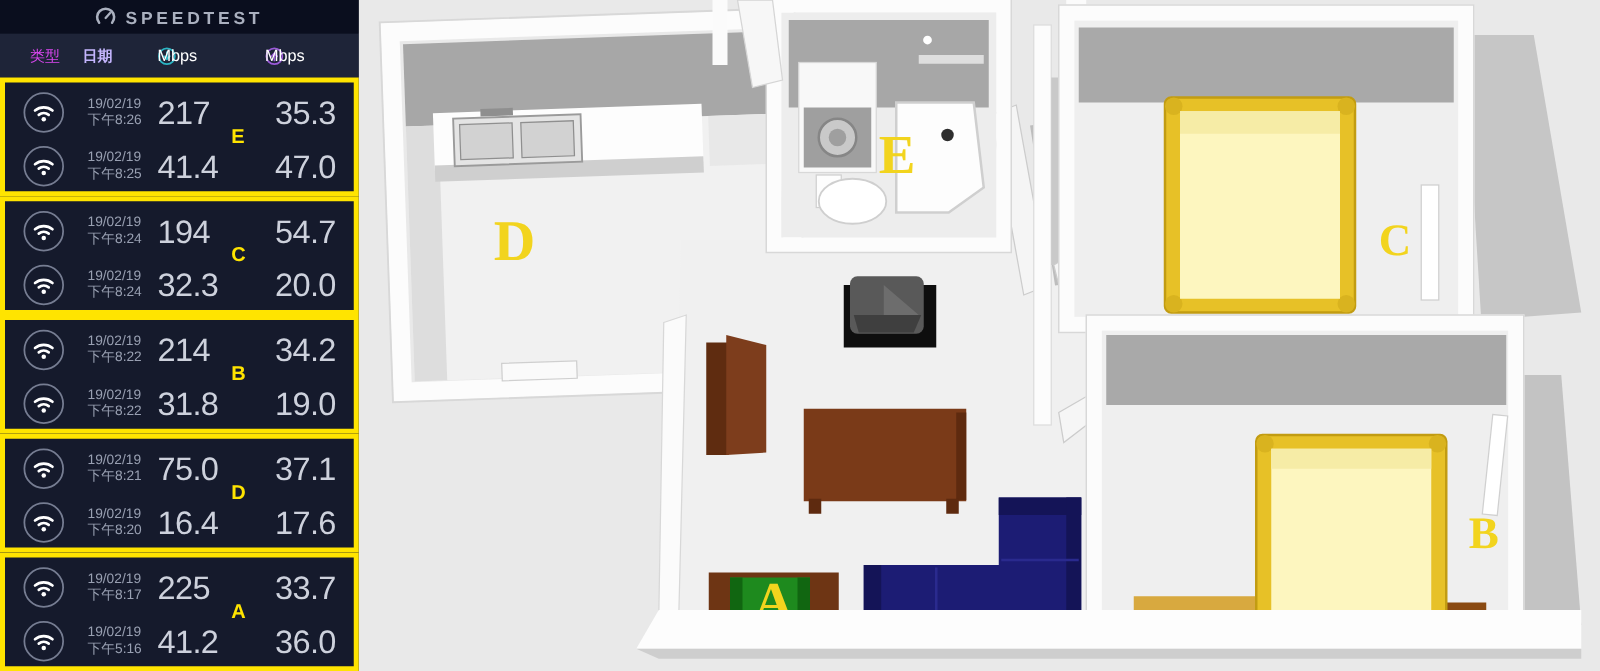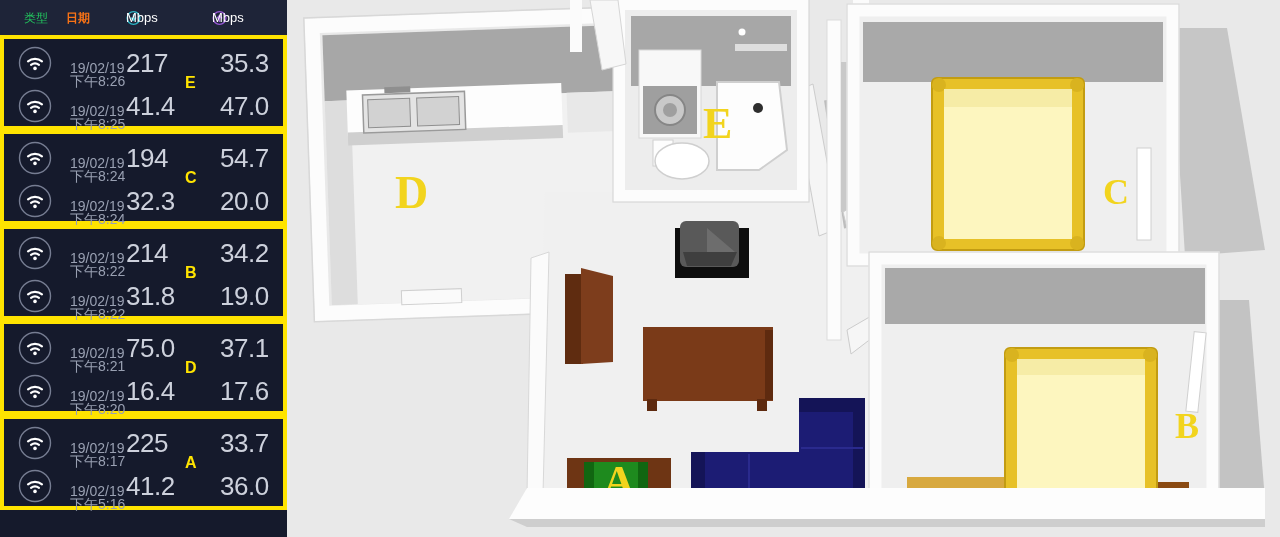--- a/index.html
+++ b/index.html
@@ -7,50 +7,57 @@
               font-family:"Liberation Sans", sans-serif; }
   .stage { display:flex; width:1280px; height:537px; }
 
   
   .panel { position:relative; width:287px; height:537px; background:#151a2c; flex:0 0 287px; }
   .titlebar { height:27px; background:#0a0e1e; display:flex; align-items:center;
               justify-content:center; gap:7px; }
   .titlebar .apptitle { color:#aab0bf; font-size:14px; font-weight:bold; letter-spacing:3px; }
   .colheader { height:35px; background:#1e2438; position:relative; }
   .colheader span, .colheader .mcol { position:absolute; top:50%; transform:translateY(-50%); }
-  .col-type { left:24px; color:#22c55e; font-size:12px; }
-  .col-date { left:66px; color:#f97316; font-size:12px; font-weight:bold; }
+  .col-type { left:24px; color:#d946ef; font-size:12px; }
+  .col-date { left:66px; color:#c4b5fd; font-size:12px; font-weight:bold; }
   .mcol { display:flex; align-items:center; gap:5px; color:#ffffff; font-size:13px; }
   .mcol.down { left:126px; } .mcol.up { left:212px; }
 
   .group { position:relative; height:95px; border:4px solid var(--accent,#ffe400);
            background:#151a2c; }
   .grouplabel { position:absolute; left:181px; top:50%; transform:translateY(-50%);
                 color:var(--accent,#ffe400); font-size:16px; font-weight:bold; }
   .row { position:absolute; left:0; width:100%; height:44px; }
   .row.r0 { top:2px; } .row.r1 { top:45px; }
   .wifi { position:absolute; left:14px; top:5px; width:34px; height:34px; }
-  .datecell { position:absolute; left:66px; top:21px; color:#99a0b2; font-size:14px;
+  .datecell { position:absolute; left:66px; top:9px; color:#99a0b2; font-size:11px;
               line-height:13px; }
   .val { position:absolute; top:7px; color:#cdd1dc; font-size:26px; font-weight:300;
          letter-spacing:-0.5px; font-family:"Liberation Sans", sans-serif; }
   .val.down { left:122px; } .val.up { left:216px; }
 
   
   .floorwrap { position:relative; width:993px; height:537px; }
   svg text.roomlabel { font-family:"Liberation Serif", serif; font-weight:bold;
                        fill:#f2d41e; }
 </style>
 </head>
 <body>
 
 <div class="stage">
 
   <div class="panel">
 
+    <div class="titlebar">
+      <svg width="17" height="17" viewBox="0 0 20 20">
+        <path d="M3.9 15.5 A8 8 0 1 1 16.1 15.5" fill="none" stroke="#aab0bf" stroke-width="2.4" stroke-linecap="round"></path>
+        <line x1="10" y1="11" x2="14.2" y2="6.4" stroke="#aab0bf" stroke-width="2.2" stroke-linecap="round"></line>
+      </svg>
+      <span class="apptitle">SPEEDTEST</span>
+    </div>
 
     <div class="colheader">
       <span class="col-type">类型</span>
       <span class="col-date">日期</span>
       <div class="mcol down">
         <svg width="15" height="15" viewBox="0 0 16 16">
           <circle cx="8" cy="8" r="6.8" fill="none" stroke="#2bb5c4" stroke-width="1.5"></circle>
           <path d="M8 4.4 v5.6 M5.6 8 L8 10.6 L10.4 8" fill="none" stroke="#2bb5c4" stroke-width="1.5" stroke-linecap="round" stroke-linejoin="round"></path>
         </svg>
         <span>Mbps</span>

